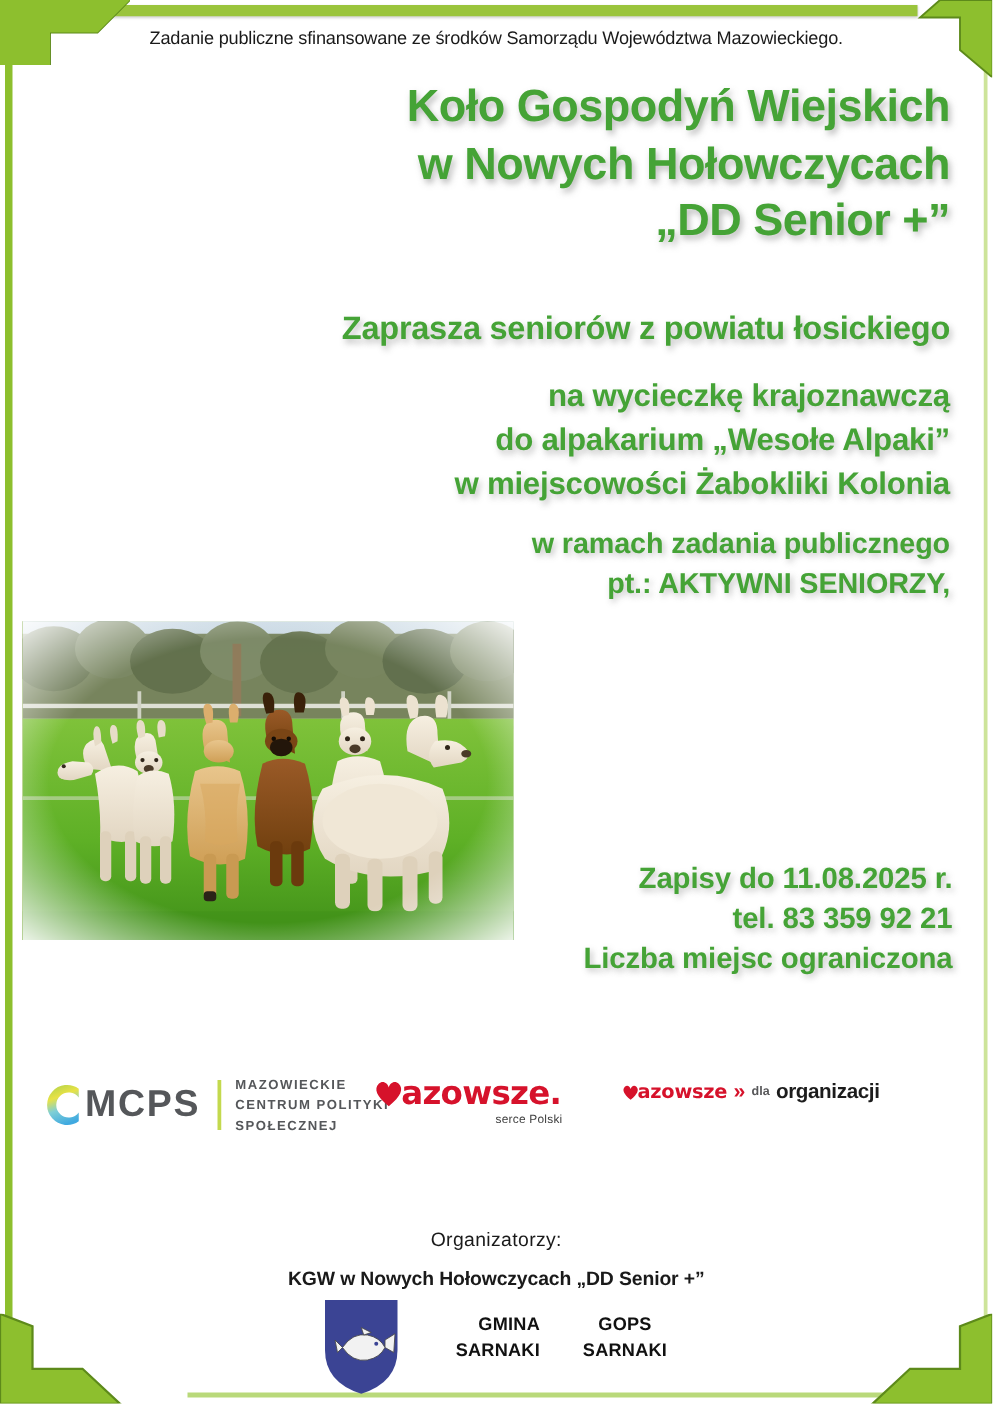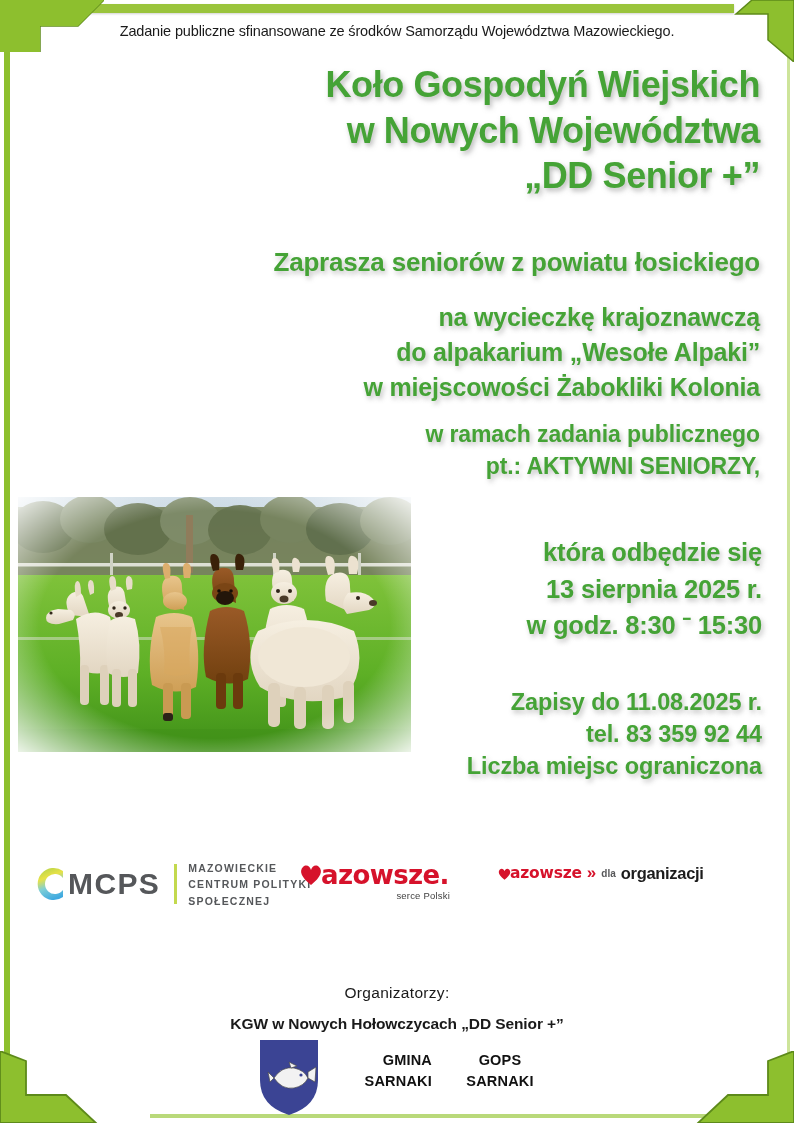--- a/index.html
+++ b/index.html
@@ -234,21 +234,21 @@
   </svg>
 
   <svg class="corner-br" viewBox="0 0 130 72">
     <polygon points="130,0 130,72 34,72 64,44 104,44 104,10" fill="#8dbf2e" stroke="#5d8a1a" stroke-width="1.8"></polygon>
   </svg>
 
   <div class="header-note">Zadanie publiczne sfinansowane ze środków Samorządu Województwa Mazowieckiego.</div>
 
   <div class="title-block">
     <span class="ln">Koło Gospodyń Wiejskich</span>
-    <span class="ln">w Nowych Województwa</span>
+    <span class="ln">w Nowych Hołowczycach</span>
     <span class="ln">„DD Senior +”</span>
   </div>
 
   <div class="invite">Zaprasza seniorów z powiatu łosickiego</div>
 
   <div class="trip">
     <span class="ln">na wycieczkę krajoznawczą</span>
     <span class="ln">do alpakarium „Wesołe Alpaki”</span>
     <span class="ln">w miejscowości Żabokliki Kolonia</span>
   </div>
@@ -390,29 +390,24 @@
       </g>
 
       <g opacity="0.5">
         <rect x="0" y="232" width="393" height="23" fill="#3f8f18"></rect>
       </g>
 
       <rect x="0" y="0" width="393" height="255" fill="url(#vig)"></rect>
     </svg>
   </div>
 
-  <div class="when">
-    <span class="ln">która odbędzie się</span>
-    <span class="ln">13 sierpnia 2025 r.</span>
-    <span class="ln">w godz. 8:30 ⁻ 15:30</span>
-  </div>
 
   <div class="signup">
     <span class="ln">Zapisy do 11.08.2025 r.</span>
-    <span class="ln">tel. 83 359 92 44</span>
+    <span class="ln">tel. 83 359 92 21</span>
     <span class="ln">Liczba miejsc ograniczona</span>
   </div>
 
   <div class="logos">
 
     <div class="logo-mcps">
       <svg class="mcps-c" viewBox="0 0 42 42">
         <defs>
           <linearGradient id="mcpsg" x1="0.25" y1="0" x2="0.55" y2="1">
             <stop offset="0%" stop-color="#b6d44a"></stop>

